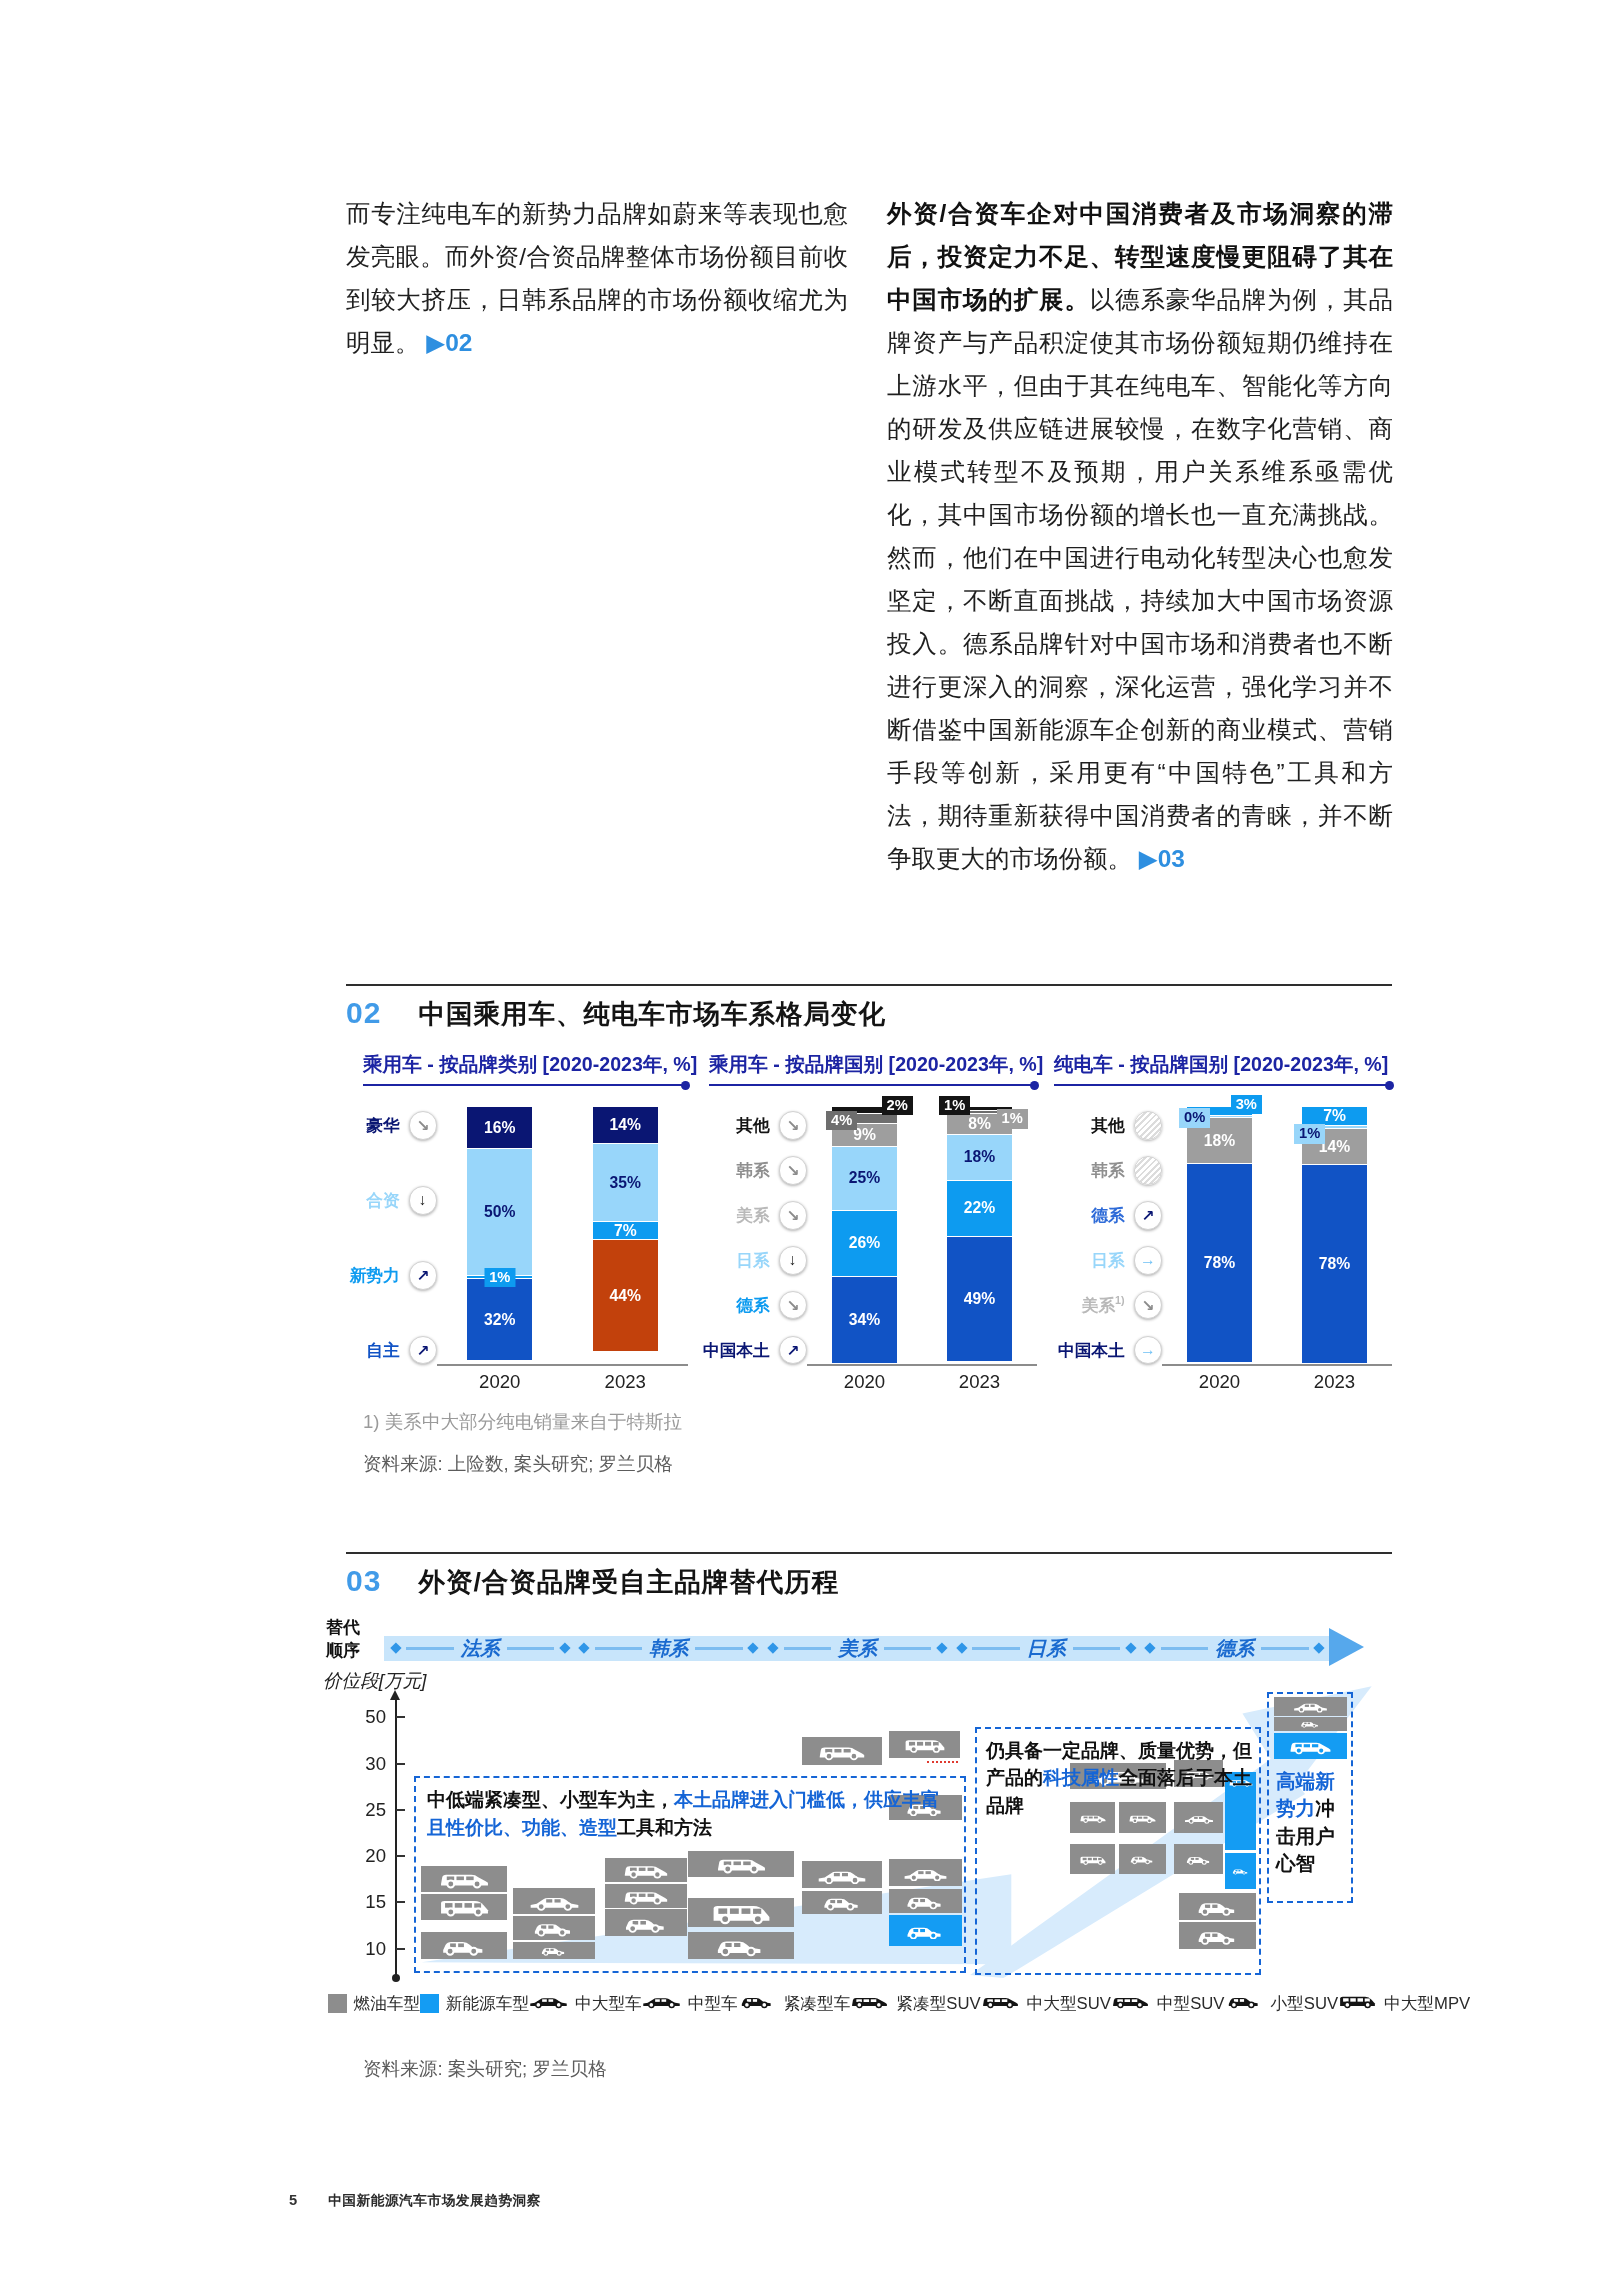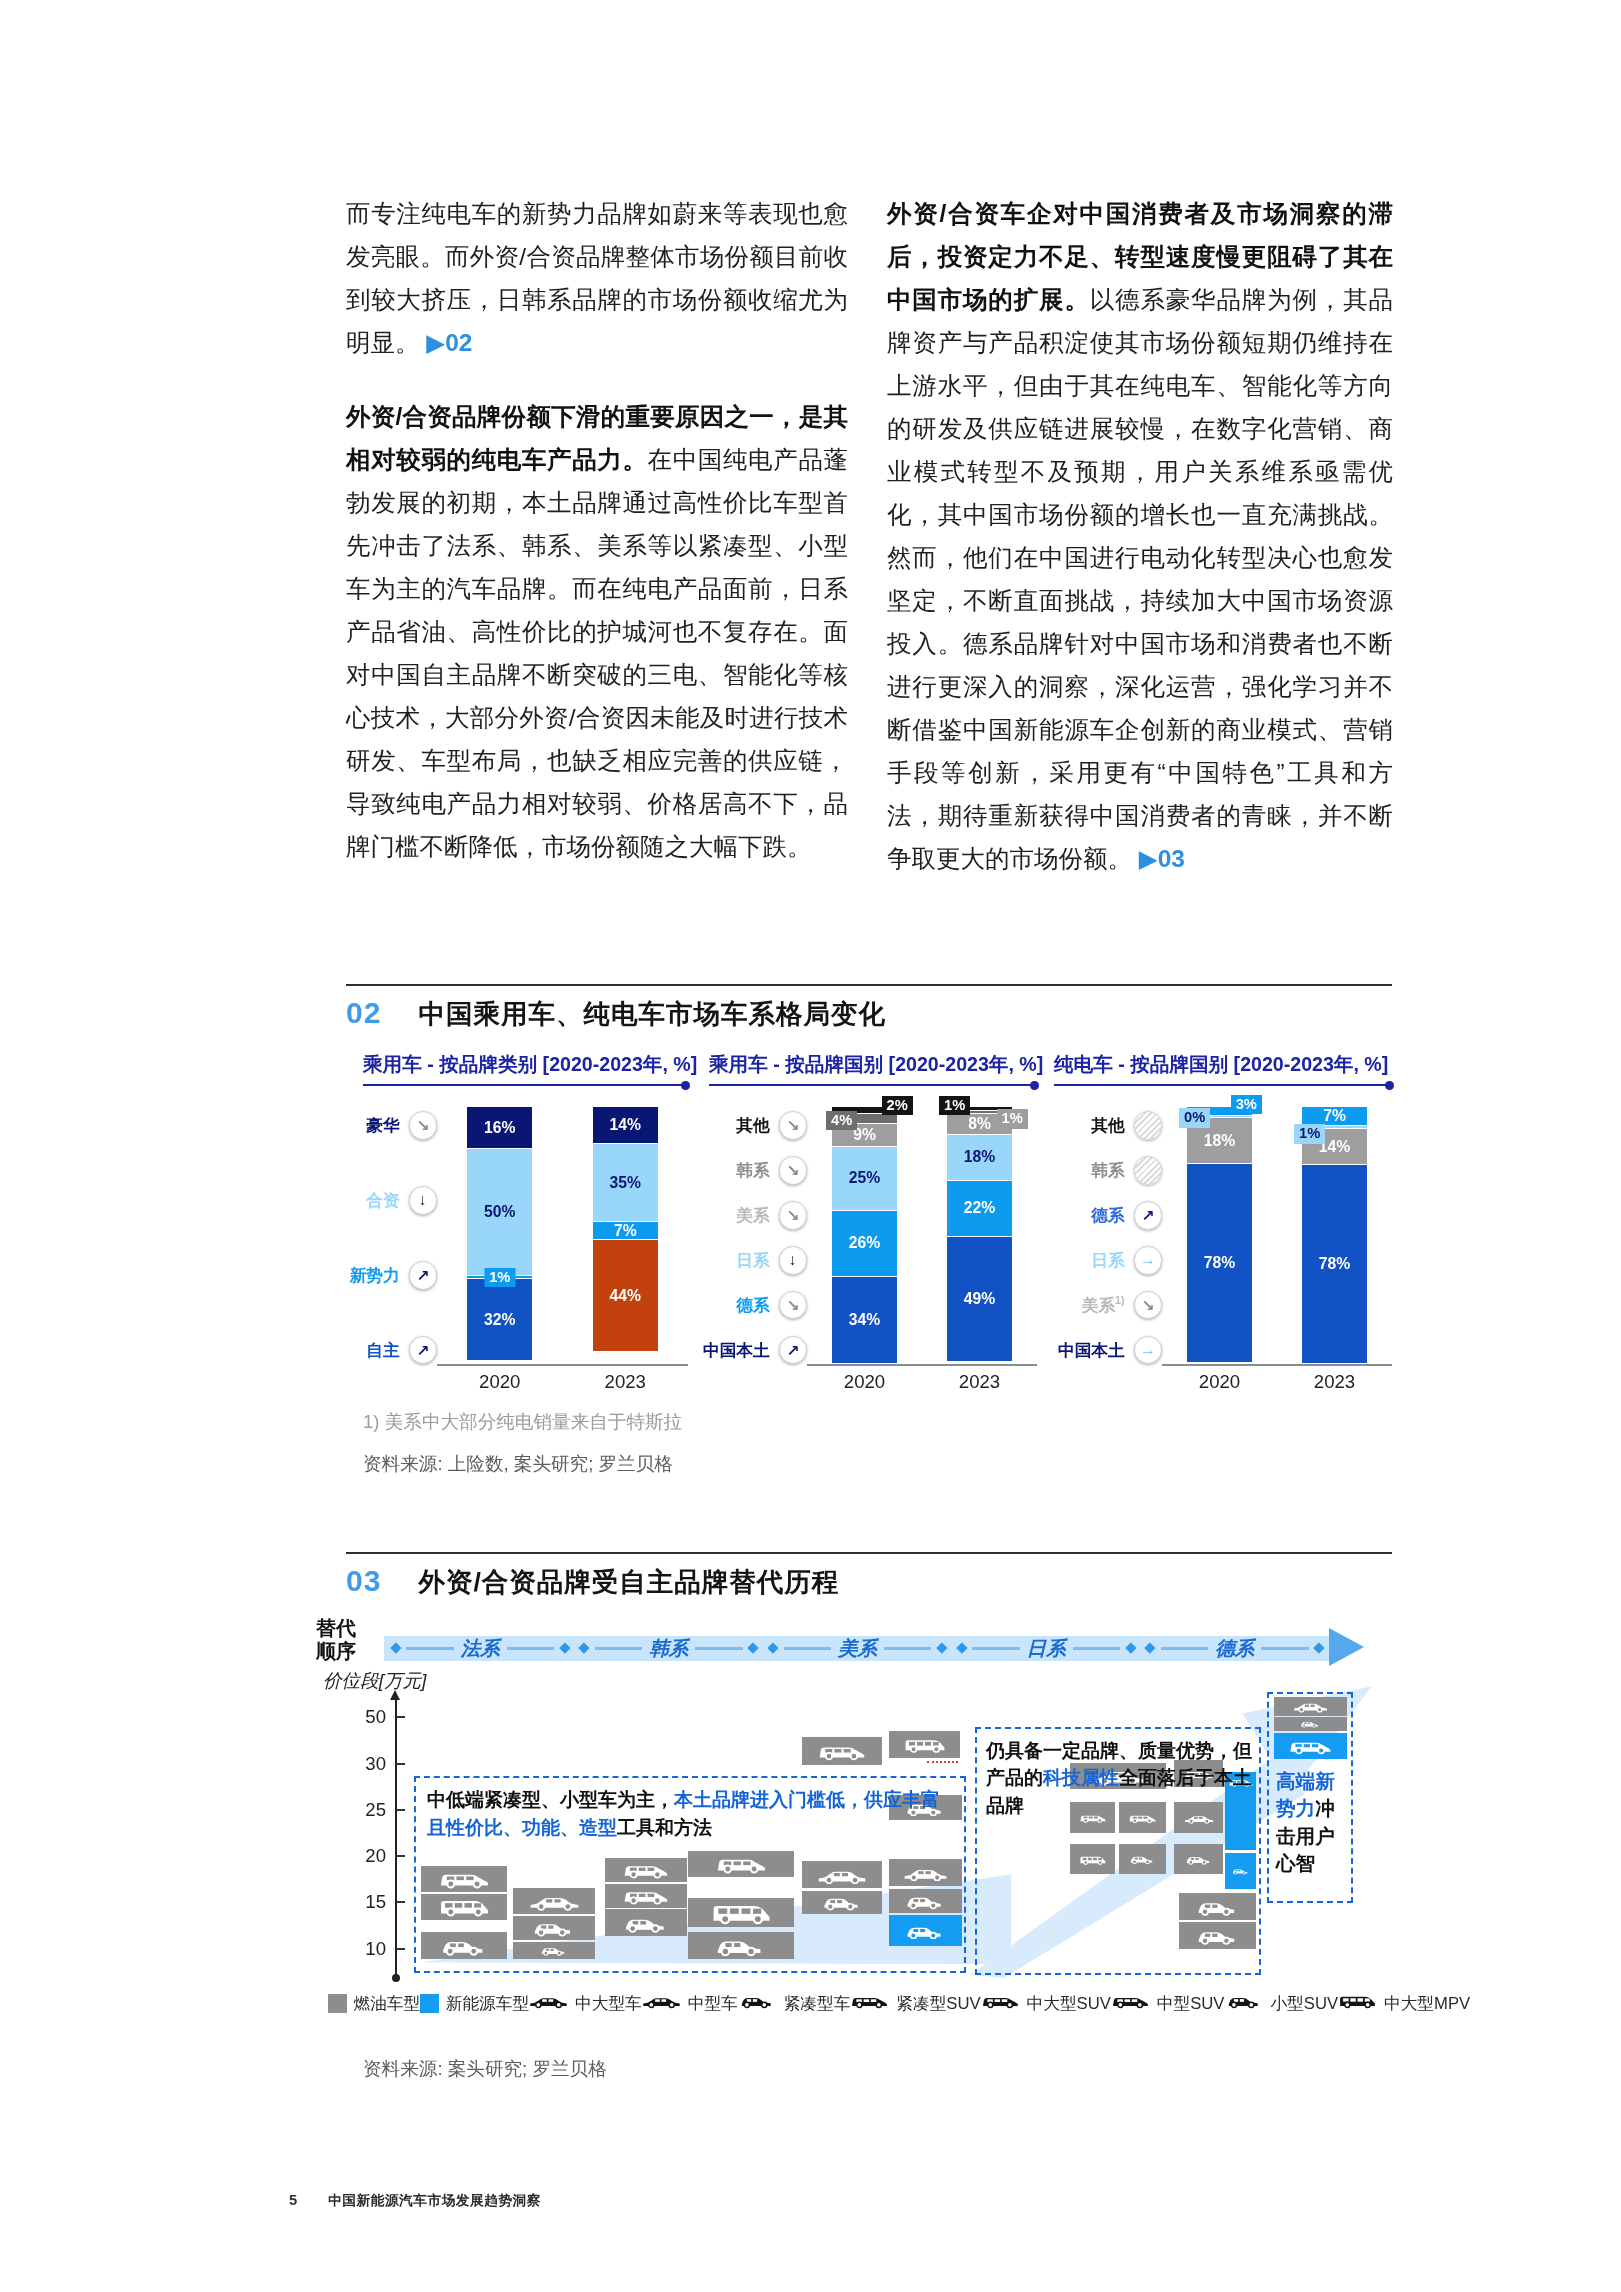--- a/index.html
+++ b/index.html
@@ -40,21 +40,21 @@
   .bar{width:65px;display:flex;flex-direction:column;}
   .seg{position:relative;display:flex;align-items:center;justify-content:center;box-sizing:border-box;}
   .seg + .seg{border-top:1px solid #fff;}
   .seg-t{font-size:15.7px;font-weight:bold;}
   .seg-box{position:absolute;font-size:14.7px;font-weight:bold;padding:0 4.9px;line-height:19.6px;white-space:nowrap;z-index:4;}
   .c-years{display:flex;justify-content:space-around;margin-top:4.9px;}
   .c-years span{width:65px;text-align:center;font-size:18.6px;color:#222;}
   .chart-note{position:absolute;left:363px;font-size:18.6px;color:#9a9a9a;}
   .note-fn{top:1409px;} .note-src{top:1451px;color:#5c5c5c;}
   
-  .order-label{position:absolute;left:316px;top:1617px;width:45px;font-size:20px;font-weight:bold;line-height:22.5px;color:#111;}
+  .order-label{position:absolute;left:326px;top:1617px;width:45px;font-size:17px;font-weight:bold;line-height:22.5px;color:#111;}
   .band{position:absolute;left:384px;top:1636px;width:947px;height:24.5px;background:#c8e5fb;display:flex;}
   .band-track{flex:1;display:flex;gap:11.8px;padding:0 7.8px;}
   .band-seg{flex:1;display:flex;align-items:center;gap:6.9px;}
   .bdiam{width:7.8px;height:7.8px;background:#2f96e8;transform:rotate(45deg);flex:0 0 auto;}
   .bline{flex:1;height:2.9px;background:#7cbcf0;}
   .blab{font-size:19.6px;font-weight:bold;font-style:italic;color:#1a6acf;white-space:nowrap;}
   .band-arrow{position:absolute;left:1329px;top:1628px;width:0;height:0;
               border-left:35px solid #56a8ec;border-top:19.6px solid transparent;border-bottom:19.6px solid transparent;}
   .price-label{position:absolute;left:323px;top:1668px;font-size:18.6px;font-style:italic;color:#222;}
   .yaxis-line{position:absolute;left:395px;top:1700px;width:2px;height:276px;background:#222;}
@@ -85,21 +85,20 @@
   .footer .pn{font-size:14.7px;font-weight:bold;color:#333;}
   .footer .pt{font-size:13.7px;font-weight:bold;color:#2b2b2b;letter-spacing:0.5px;}
 </style>
 </head>
 <body>
 
 <div class="page">
 
   <div class="col col1">
     <p class="para"><span>而专注纯电车的新势力品牌如蔚来等表现也愈发亮眼。而外资/合资品牌整体市场份额目前收到较大挤压，日韩系品牌的市场份额收缩尤为明显。</span><span class="ref"> ▶02</span></p>
-    <p class="para"><span class="blead">外资/合资品牌份额下滑的重要原因之一，是其相对较弱的纯电车产品力。</span><span>在中国纯电产品蓬勃发展的初期，本土品牌通过高性价比车型首先冲击了法系、韩系、美系等以紧凑型、小型车为主的汽车品牌。而在纯电产品面前，日系产品省油、高性价比的护城河也不复存在。面对中国自主品牌不断突破的三电、智能化等核心技术，大部分外资/合资因未能及时进行技术研发、车型布局，也缺乏相应完善的供应链，导致纯电产品力相对较弱、价格居高不下，品牌门槛不断降低，市场份额随之大幅下跌。</span></p>
   </div>
   <div class="col col2">
     <p class="para"><span class="blead">外资/合资车企对中国消费者及市场洞察的滞后，投资定力不足、转型速度慢更阻碍了其在中国市场的扩展。</span><span>以德系豪华品牌为例，其品牌资产与产品积淀使其市场份额短期仍维持在上游水平，但由于其在纯电车、智能化等方向的研发及供应链进展较慢，在数字化营销、商业模式转型不及预期，用户关系维系亟需优化，其中国市场份额的增长也一直充满挑战。然而，他们在中国进行电动化转型决心也愈发坚定，不断直面挑战，持续加大中国市场资源投入。德系品牌针对中国市场和消费者也不断进行更深入的洞察，深化运营，强化学习并不断借鉴中国新能源车企创新的商业模式、营销手段等创新，采用更有“中国特色”工具和方法，期待重新获得中国消费者的青睐，并不断争取更大的市场份额。</span><span class="ref"> ▶03</span></p>
   </div>
 
   <div class="rule rule02"></div>
   <div class="ex-head ex-head2">
     <span class="ex-num">02</span>
     <span class="ex-title">中国乘用车、纯电车市场车系格局变化</span>
   </div>

